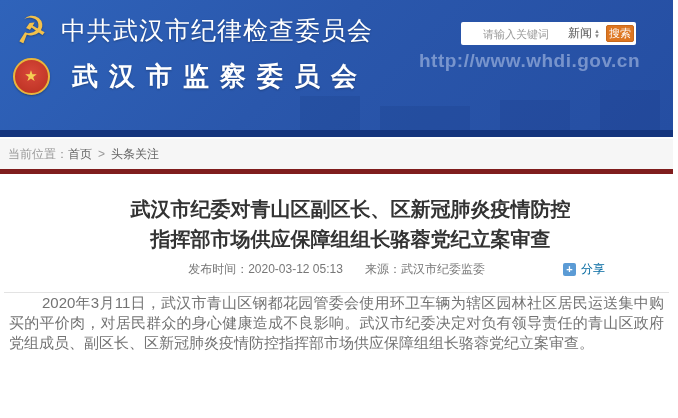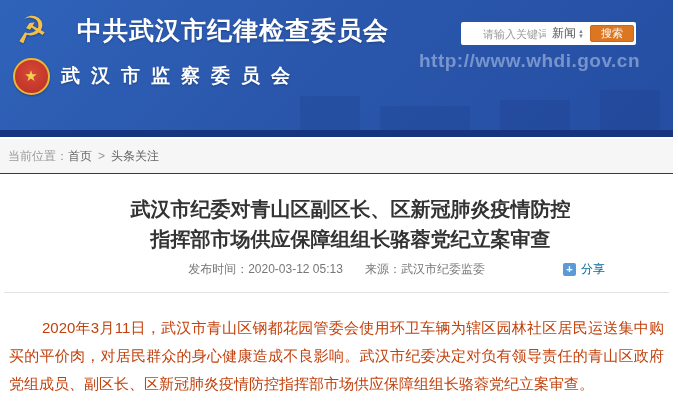--- a/index.html
+++ b/index.html
@@ -20,67 +20,67 @@
   .org-block { position: absolute; left: 8px; top: 7px; }
   .org-row { display: flex; align-items: center; }
   .emblem-party { width: 46px; height: 46px; display: flex; align-items: center; justify-content: center;
     font-size: 36px; color: #f3c14b; transform: rotate(-8deg);
     text-shadow: 0 1px 2px rgba(0,0,0,0.35); }
   .emblem-nation { width: 46px; height: 46px; display: flex; align-items: center; justify-content: center; }
   .nation-circle { width: 37px; height: 37px; border-radius: 50%;
     background: radial-gradient(circle at 50% 40%, #d8483a 0%, #c03526 75%);
     border: 2px solid #e9b53b; display: flex; align-items: center; justify-content: center;
     color: #f5cf54; font-size: 15px; box-shadow: 0 1px 2px rgba(0,0,0,0.3); }
-  .org-line1 { color: #fff; font-size: 25px; font-weight: bold; margin-left: 23px;
+  .org-line1 { color: #fff; font-size: 25px; font-weight: normal; margin-left: 7px;
     letter-spacing: 1px; text-shadow: 0 1px 2px rgba(0,0,0,0.25); }
-  .org-line2 { color: #fff; font-size: 19px; font-weight: bold; margin-left: 7px;
+  .org-line2 { color: #fff; font-size: 26px; font-weight: bold; margin-left: 18px;
     letter-spacing: 11px; text-shadow: 0 1px 2px rgba(0,0,0,0.25); white-space: nowrap; }
 
   .search-bar { position: absolute; left: 461px; top: 22px; width: 175px; height: 23px;
     background: #fff; border-radius: 2px; display: flex; align-items: center; padding: 2px; }
   .search-input { flex: 1 1 auto; min-width: 0; border: none; outline: none;
     font-size: 11px; color: #333; padding: 0 4px; font-family: inherit; margin-left: 16px; }
   .search-input::placeholder { color: #999; }
   .search-select { display: flex; align-items: center; font-size: 12px; color: #555;
     padding: 0 2px; cursor: pointer; flex: 0 0 auto; }
   .spinner { display: flex; flex-direction: column; margin-left: 2px; color: #888; }
   .spinner span { font-size: 6px; line-height: 5px; }
-  .search-btn { flex: 0 0 auto; width: 44px; height: 17px; margin-left: 4px;
+  .search-btn { flex: 0 0 auto; width: 28px; height: 17px; margin-left: 4px;
     background: #dd7621; border: 1px solid #c7691c; border-radius: 2px;
     color: #fff; font-size: 11px; line-height: 15px; text-align: center; cursor: pointer; }
 
   .url-watermark { position: absolute; left: 419px; top: 50px; font-size: 19px; font-weight: bold;
     color: rgba(185, 203, 235, 0.55); letter-spacing: 0.5px; }
 
   
   .navy-strip { height: 7px; background: #15357e; }
 
   
   .breadcrumb-bar { height: 37px; background: #f6f6f6; border-top: 2px solid #fdfdfd;
-    border-bottom: 1px solid #7f1d1d; display: flex; align-items: center;
+    border-bottom: 5px solid #7f1d1d; display: flex; align-items: center;
     padding-left: 8px; font-size: 12px; color: #999; text-align: center; }
   .breadcrumb-bar a { color: #666; text-decoration: none; cursor: pointer; }
   .crumb-sep { margin: 0 6px; color: #999; }
   .crumb-home { }
 
   
   .article { background: #fff; padding-top: 20px; }
   .article-title { text-align: center; font-size: 20px; font-weight: bold; color: #333;
     line-height: 30px; padding-left: 28px; }
   .meta-row { position: relative; margin-top: 7px; display: flex; justify-content: center;
     align-items: center; font-size: 12px; color: #777; }
   .meta-item { margin: 0 11px; }
   .share-wrap { position: absolute; right: 68px; top: 0; display: flex; align-items: center;
     cursor: pointer; }
   .share-icon { width: 13px; height: 13px; background: #5b9bd5; border-radius: 2px;
     color: #fff; font-size: 11px; line-height: 12px; text-align: center; font-weight: bold; }
   .share-label { margin-left: 5px; font-size: 12px; color: #0369a1; }
   .divider { border: none; border-top: 1px solid #e3e3e3; margin: 14px 4px 0 4px; }
-  .article-body { margin-top: 21px; padding: 0 9px; font-size: 15px; color: #c2410c;
-    line-height: 28px; text-indent: 2.2em; text-align: justify; }
+  .article-body { padding: 0 9px; font-size: 15px; color: #737373;
+    line-height: 20px; text-indent: 2.2em; text-align: justify; }
 </style>
 </head>
 <body>
 
 <div class="page">
 
   <div class="header">
     <div class="skyline sk1"></div>
     <div class="skyline sk2"></div>
     <div class="skyline sk3"></div>

